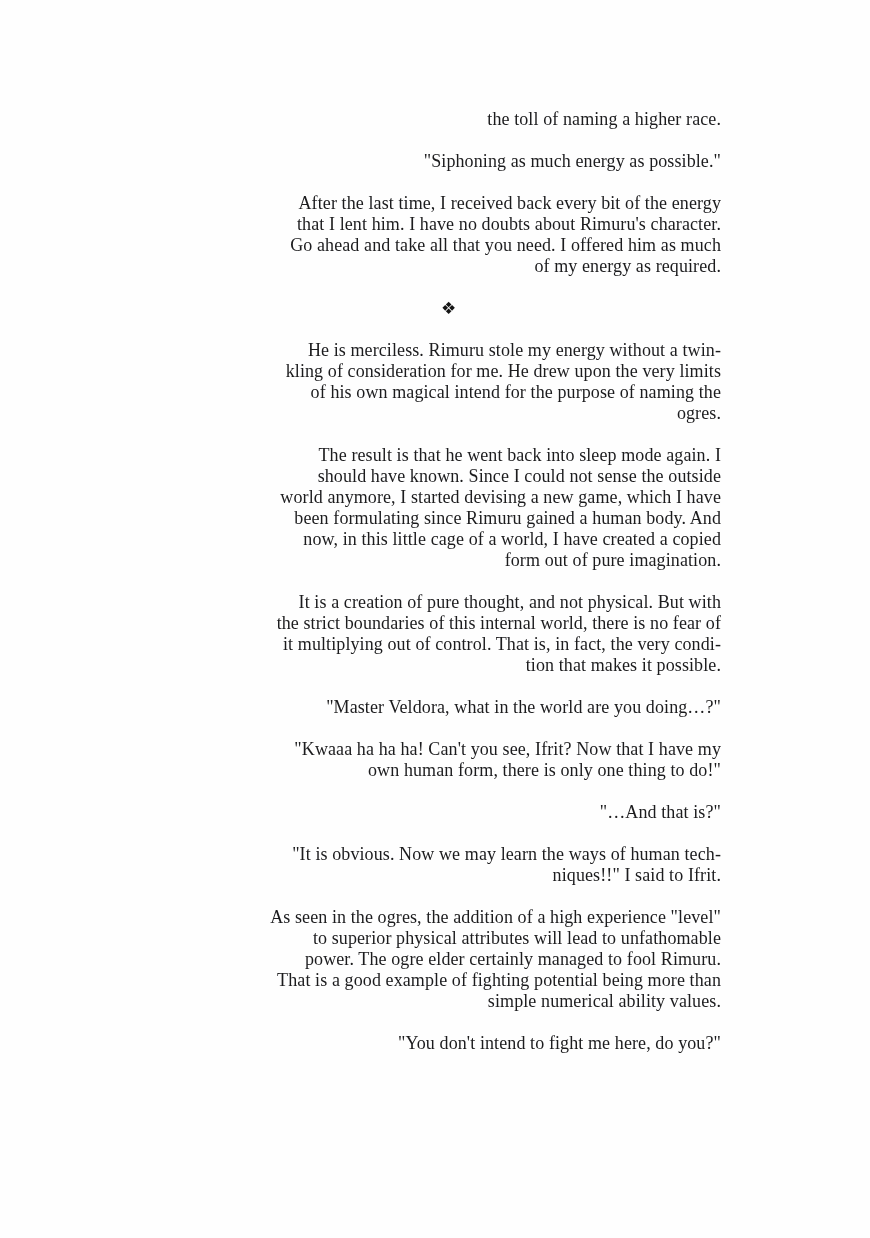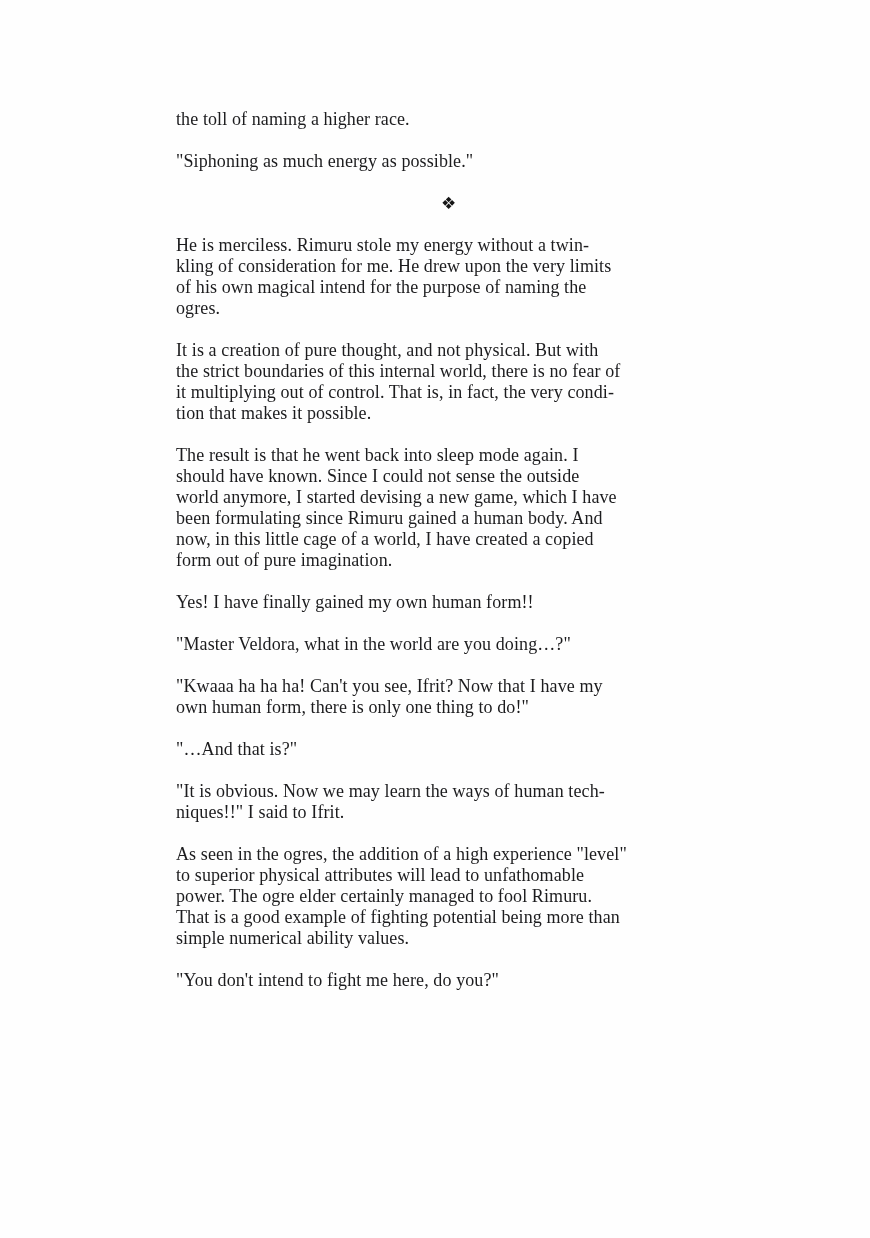--- a/index.html
+++ b/index.html
@@ -24,21 +24,21 @@
     top: 109px;
     width: 545px;
     font-family: "Liberation Serif", "DejaVu Serif", serif;
     font-size: 18px;
     line-height: 21px;
     color: #1c1c1e;
   }
   .para {
     margin: 0 0 21px 0;
     white-space: pre;           
-    text-align: left;
+    text-align: right;
     letter-spacing: 0.1px;
   }
   .para:last-child {
     margin-bottom: 0;
   }
   .section-break {
     margin: 0 0 21px 0;
     height: 21px;
     line-height: 21px;
     text-align: center;
@@ -47,40 +47,43 @@
   }
 </style>
 </head>
 <body>
 
 <div class="page">
   <div class="text-column">
 
     <p class="para">the toll of naming a higher race.</p>
     <p class="para">"Siphoning as much energy as possible."</p>
+    <p class="para">After the last time, I received back every bit of the energy
+that I lent him. I have no doubts about Rimuru's character.
+Go ahead and take all that you need. I offered him as much
+of my energy as required.</p>
 
     <div class="section-break">
       <span>❖</span>
     </div>
 
     <p class="para">He is merciless. Rimuru stole my energy without a twin-
 kling of consideration for me. He drew upon the very limits
 of his own magical intend for the purpose of naming the
 ogres.</p>
-    <p class="para">It is a creation of pure thought, and not physical. But with
-the strict boundaries of this internal world, there is no fear of
-it multiplying out of control. That is, in fact, the very condi-
-tion that makes it possible.</p>
     <p class="para">The result is that he went back into sleep mode again. I
 should have known. Since I could not sense the outside
 world anymore, I started devising a new game, which I have
 been formulating since Rimuru gained a human body. And
 now, in this little cage of a world, I have created a copied
 form out of pure imagination.</p>
-    <p class="para">Yes! I have finally gained my own human form!!</p>
+    <p class="para">It is a creation of pure thought, and not physical. But with
+the strict boundaries of this internal world, there is no fear of
+it multiplying out of control. That is, in fact, the very condi-
+tion that makes it possible.</p>
     <p class="para">"Master Veldora, what in the world are you doing…?"</p>
     <p class="para">"Kwaaa ha ha ha! Can't you see, Ifrit? Now that I have my
 own human form, there is only one thing to do!"</p>
     <p class="para">"…And that is?"</p>
     <p class="para">"It is obvious. Now we may learn the ways of human tech-
 niques!!" I said to Ifrit.</p>
     <p class="para">As seen in the ogres, the addition of a high experience "level"
 to superior physical attributes will lead to unfathomable
 power. The ogre elder certainly managed to fool Rimuru.
 That is a good example of fighting potential being more than

